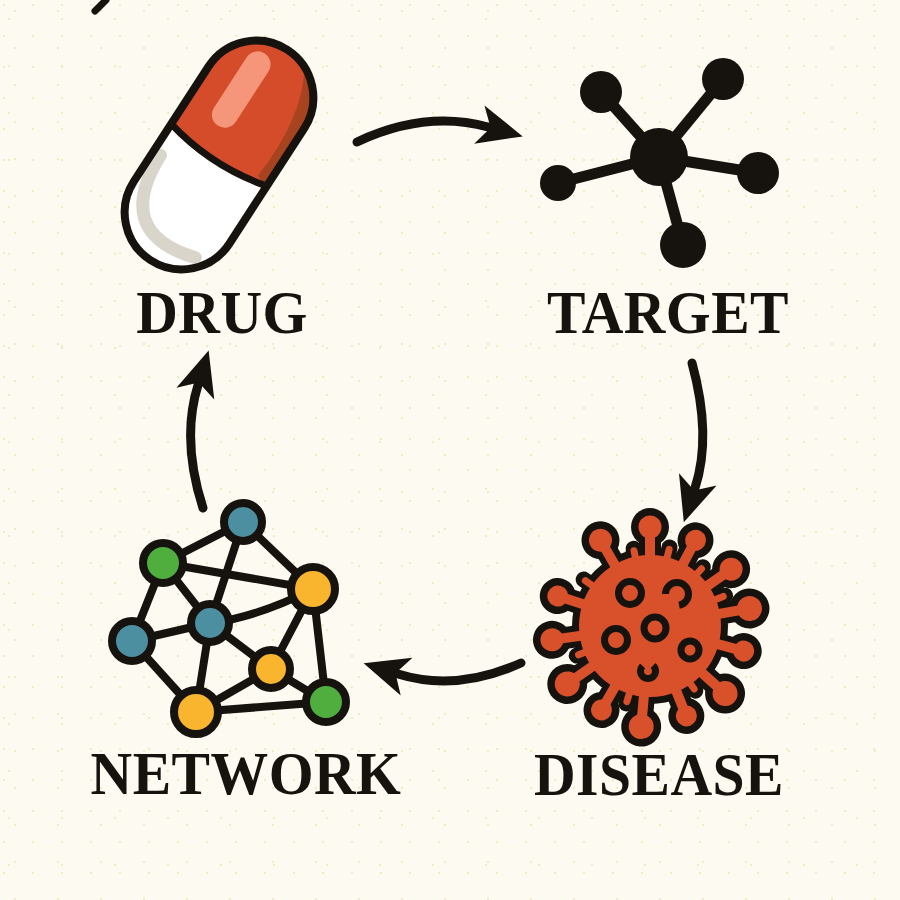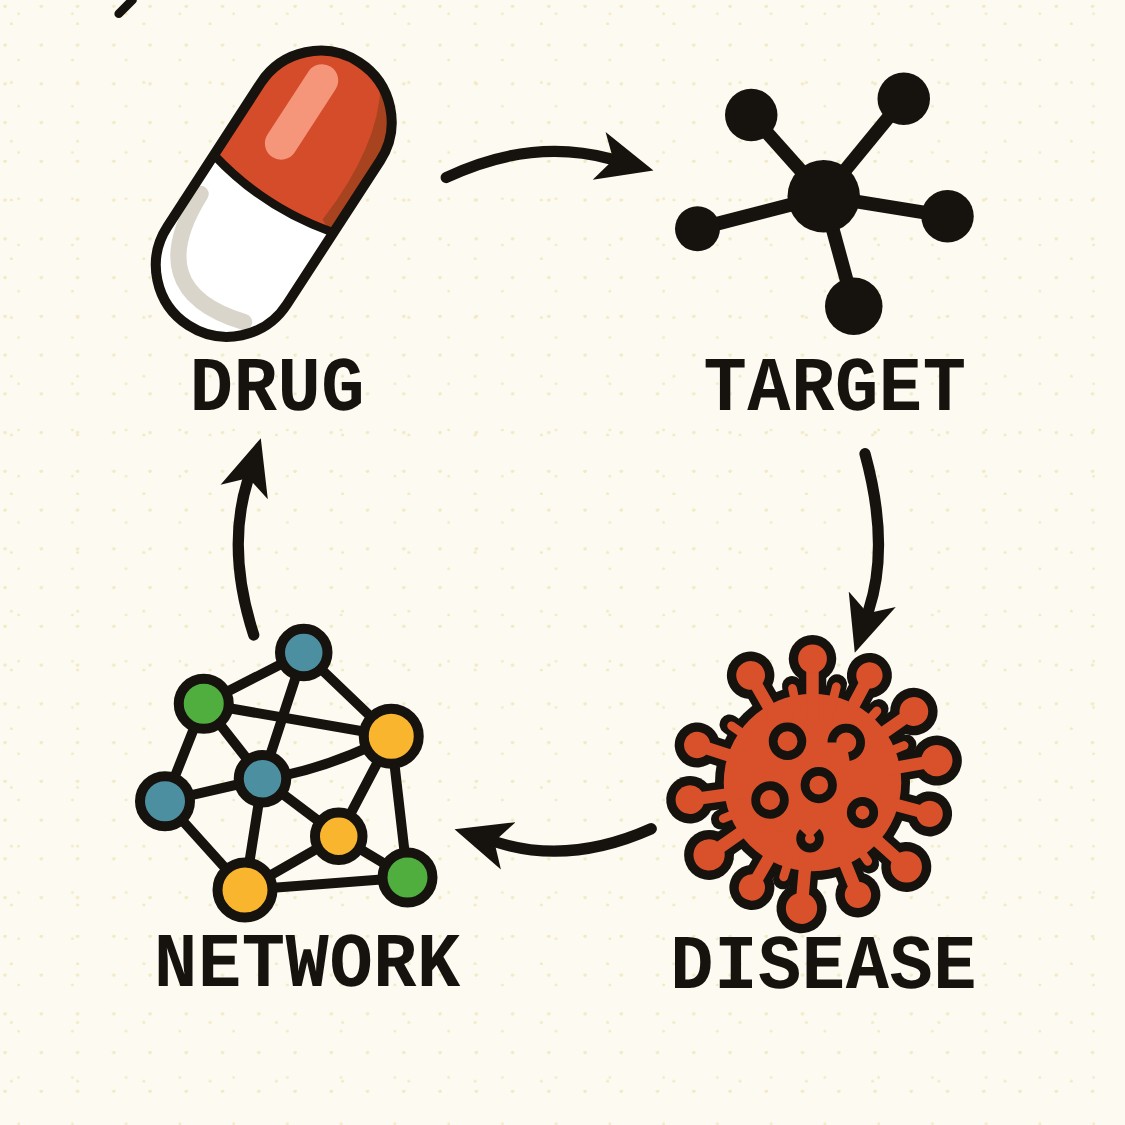--- a/index.html
+++ b/index.html
@@ -6,21 +6,21 @@
   .stage{
     position:relative;
     width:900px;height:900px;
     overflow:hidden;
     background-color:var(--background,#fcfaf1);
     background-image:
       radial-gradient(circle at 4px 5px, var(--speckle,#f2eac2) 1.2px, transparent 1.5px),
       radial-gradient(circle at 15px 11px, var(--speckle,#f2eac2) 1px, transparent 1.3px),
       radial-gradient(circle at 9px 19px, var(--speckle,#f2eac2) 1px, transparent 1.3px);
     background-size:29px 31px, 43px 37px, 53px 47px;
-    font-family:Liberation Mono, monospace;
+    font-family:Liberation Serif, serif;
   }
   svg.art{position:absolute;left:0;top:0;}
   .node-label{
     position:absolute;
     transform:translateX(-50%) scaleX(.93);
     font-size:62px;
     line-height:62px;
     font-weight:700;
     letter-spacing:.5px;
     color:var(--ink,#16120e);

